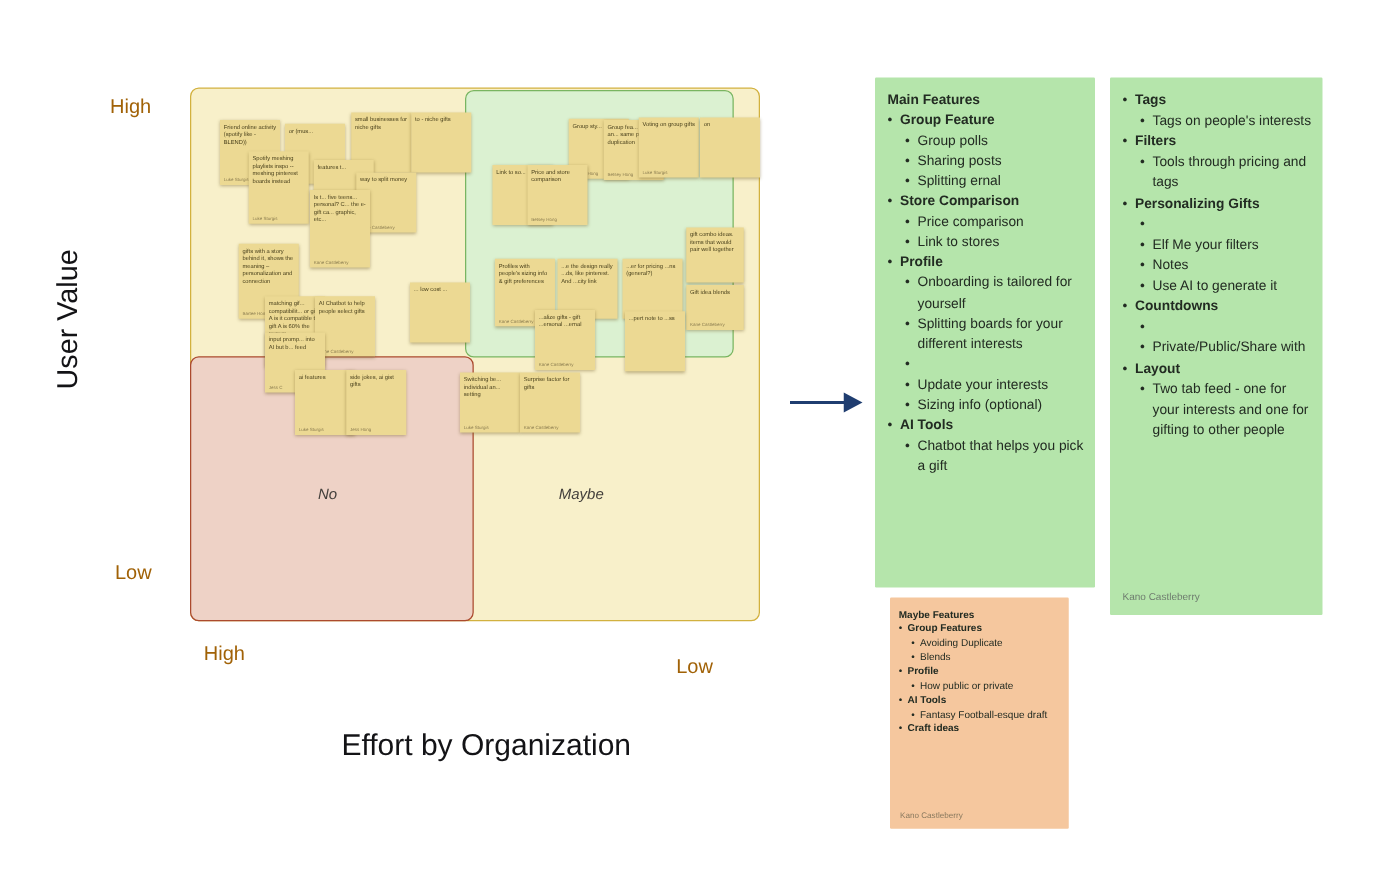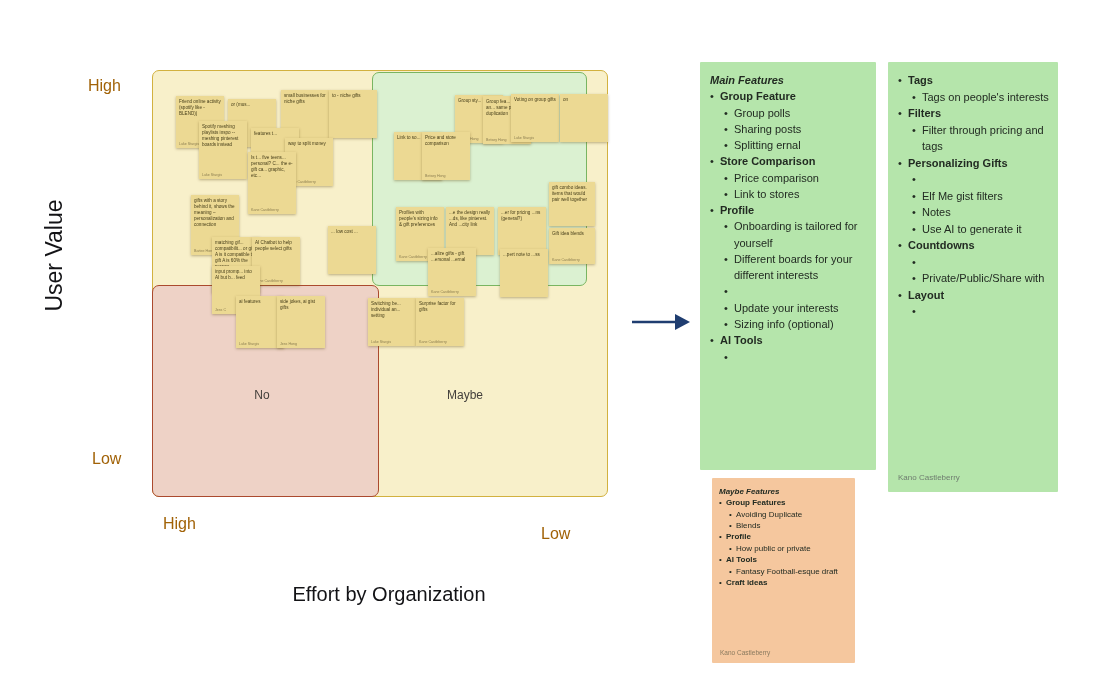--- a/index.html
+++ b/index.html
@@ -8,53 +8,53 @@
   .canvas { position:absolute; left:0; top:0; width:1120px; height:700px; background:#ffffff; }
 
   
   .matrix-outer { position:absolute; left:152px; top:70px; width:456px; height:427px;
                   background:#f8f0ca; border:1.5px solid #d2b13f; border-radius:7px; box-sizing:border-box; }
   .quad-green   { position:absolute; left:372px; top:72px; width:215px; height:214px;
                   background:#dbf1d1; border:1.5px solid #79b561; border-radius:7px; box-sizing:border-box; }
   .quad-red     { position:absolute; left:152px; top:285px; width:227px; height:212px;
                   background:#eed2c6; border:1.5px solid #ab4a2e; border-radius:7px; box-sizing:border-box; }
 
-  .quad-label { position:absolute; font-size:12px; color:#44403c; text-align:center; }
+  .quad-label { position:absolute; font-size:12px; color:#44403c; text-align:center;font-style:italic; }
   .quad-label.no    { left:247px; top:388px; width:30px; }
   .quad-label.maybe { left:443px; top:388px; width:44px; }
 
   .tick { position:absolute; font-size:16px; color:#a16207; }
   .tick.y-high { left:88px;  top:77px; }
   .tick.y-low  { left:92px;  top:450px; }
   .tick.x-high { left:163px; top:515px; }
   .tick.x-low  { left:541px; top:525px; }
 
   .y-title { position:absolute; left:-6px; top:242px; width:120px; text-align:center;
              transform:rotate(-90deg); font-size:23px; color:#131316; }
   .x-title { position:absolute; left:258px; top:583px; width:262px; text-align:center;
-             font-size:20px; color:#131316; }
+             font-size:24px; color:#131316; }
 
   
   .sticky { position:absolute; width:48px; height:48px; background:#ecd993;
             box-shadow:0 1px 2.5px rgba(110,92,35,.45); box-sizing:border-box;
             padding:3px 3px 7px 3px; overflow:hidden; }
   .sticky .s-text { font-size:4.6px; line-height:1.3; color:#49401c; word-break:break-word; white-space:pre-line; }
   .sticky .author { position:absolute; bottom:2px; left:3px; right:2px; font-size:3.6px; color:#8b7d50;
                     white-space:nowrap; overflow:hidden; }
 
   
   .arrow-wrap { position:absolute; left:630px; top:308px; width:62px; height:28px; }
 
   
   .panel { position:absolute; box-sizing:border-box; border-radius:1px; color:#222b22; }
   .panel-main  { left:700px; top:62px;  width:176px; height:408px; padding:10px 8px 10px 10px; font-size:11px; line-height:1.48; }
   .panel-more  { left:888px; top:62px;  width:170px; height:430px; padding:10px 8px 10px 10px; font-size:11px; line-height:1.5; }
   .panel-maybe { left:712px; top:478px; width:143px; height:185px; padding:8px 7px;  font-size:8px;  line-height:1.42; }
 
-  .p-title { font-weight:700;font-style:italic; }
+  .p-title { font-weight:700; }
   .p-item  { display:flex; }
   .p-item .bullet { flex:0 0 10px; }
   .p-item.lvl1 .lbl { font-weight:700; }
   .p-item.lvl2 { padding-left:14px; }
 
   .panel-maybe .p-item .bullet { flex:0 0 7px; }
   .panel-maybe .p-item.lvl2 { padding-left:10px; }
 
   .attrib { position:absolute; bottom:8px; left:10px; font-size:8px; color:#6f7d6f; }
   .panel-maybe .attrib { bottom:6px; left:8px; font-size:6.5px; color:#8a7a5f; }
@@ -243,71 +243,72 @@
         <div class="p-item lvl1">
           <span class="bullet">•</span>
           <span class="lbl">Profile</span>
         </div>
         <div class="p-item lvl2">
           <span class="bullet">•</span>
           <span class="lbl">Onboarding is tailored for yourself</span>
         </div>
         <div class="p-item lvl2">
           <span class="bullet">•</span>
-          <span class="lbl">Different boards for your different interests</span>
+          <span class="lbl">Splitting boards for your different interests</span>
         </div>
         <div class="p-item lvl2">
           <span class="bullet">•</span>
         </div>
         <div class="p-item lvl2">
           <span class="bullet">•</span>
           <span class="lbl">Update your interests</span>
         </div>
         <div class="p-item lvl2">
           <span class="bullet">•</span>
           <span class="lbl">Sizing info (optional)</span>
         </div>
         <div class="p-item lvl1">
           <span class="bullet">•</span>
           <span class="lbl">AI Tools</span>
         </div>
         <div class="p-item lvl2">
           <span class="bullet">•</span>
+          <span class="lbl">Chatbot that helps you pick a gift</span>
         </div>
       </div>
   </div>
 
   <div class="panel panel-more" id="panel-more" style="background:#b5e5ab">
     <div id="panel-more-list">
         <div class="p-item lvl1">
           <span class="bullet">•</span>
           <span class="lbl">Tags</span>
         </div>
         <div class="p-item lvl2">
           <span class="bullet">•</span>
           <span class="lbl">Tags on people's interests</span>
         </div>
         <div class="p-item lvl1">
           <span class="bullet">•</span>
           <span class="lbl">Filters</span>
         </div>
         <div class="p-item lvl2">
           <span class="bullet">•</span>
-          <span class="lbl">Filter through pricing and tags</span>
+          <span class="lbl">Tools through pricing and tags</span>
         </div>
         <div class="p-item lvl1">
           <span class="bullet">•</span>
           <span class="lbl">Personalizing Gifts</span>
         </div>
         <div class="p-item lvl2">
           <span class="bullet">•</span>
         </div>
         <div class="p-item lvl2">
           <span class="bullet">•</span>
-          <span class="lbl">Elf Me gist filters</span>
+          <span class="lbl">Elf Me your filters</span>
         </div>
         <div class="p-item lvl2">
           <span class="bullet">•</span>
           <span class="lbl">Notes</span>
         </div>
         <div class="p-item lvl2">
           <span class="bullet">•</span>
           <span class="lbl">Use AI to generate it</span>
         </div>
         <div class="p-item lvl1">
@@ -320,20 +321,21 @@
         <div class="p-item lvl2">
           <span class="bullet">•</span>
           <span class="lbl">Private/Public/Share with</span>
         </div>
         <div class="p-item lvl1">
           <span class="bullet">•</span>
           <span class="lbl">Layout</span>
         </div>
         <div class="p-item lvl2">
           <span class="bullet">•</span>
+          <span class="lbl">Two tab feed - one for your interests and one for gifting to other people</span>
         </div>
       </div>
     <div class="attrib">Kano Castleberry</div>
   </div>
 
   <div class="panel panel-maybe" id="panel-maybe" style="background:#f5c79e">
     <div class="p-title">Maybe Features</div>
     <div id="panel-maybe-list">
         <div class="p-item lvl1">
           <span class="bullet">•</span>

